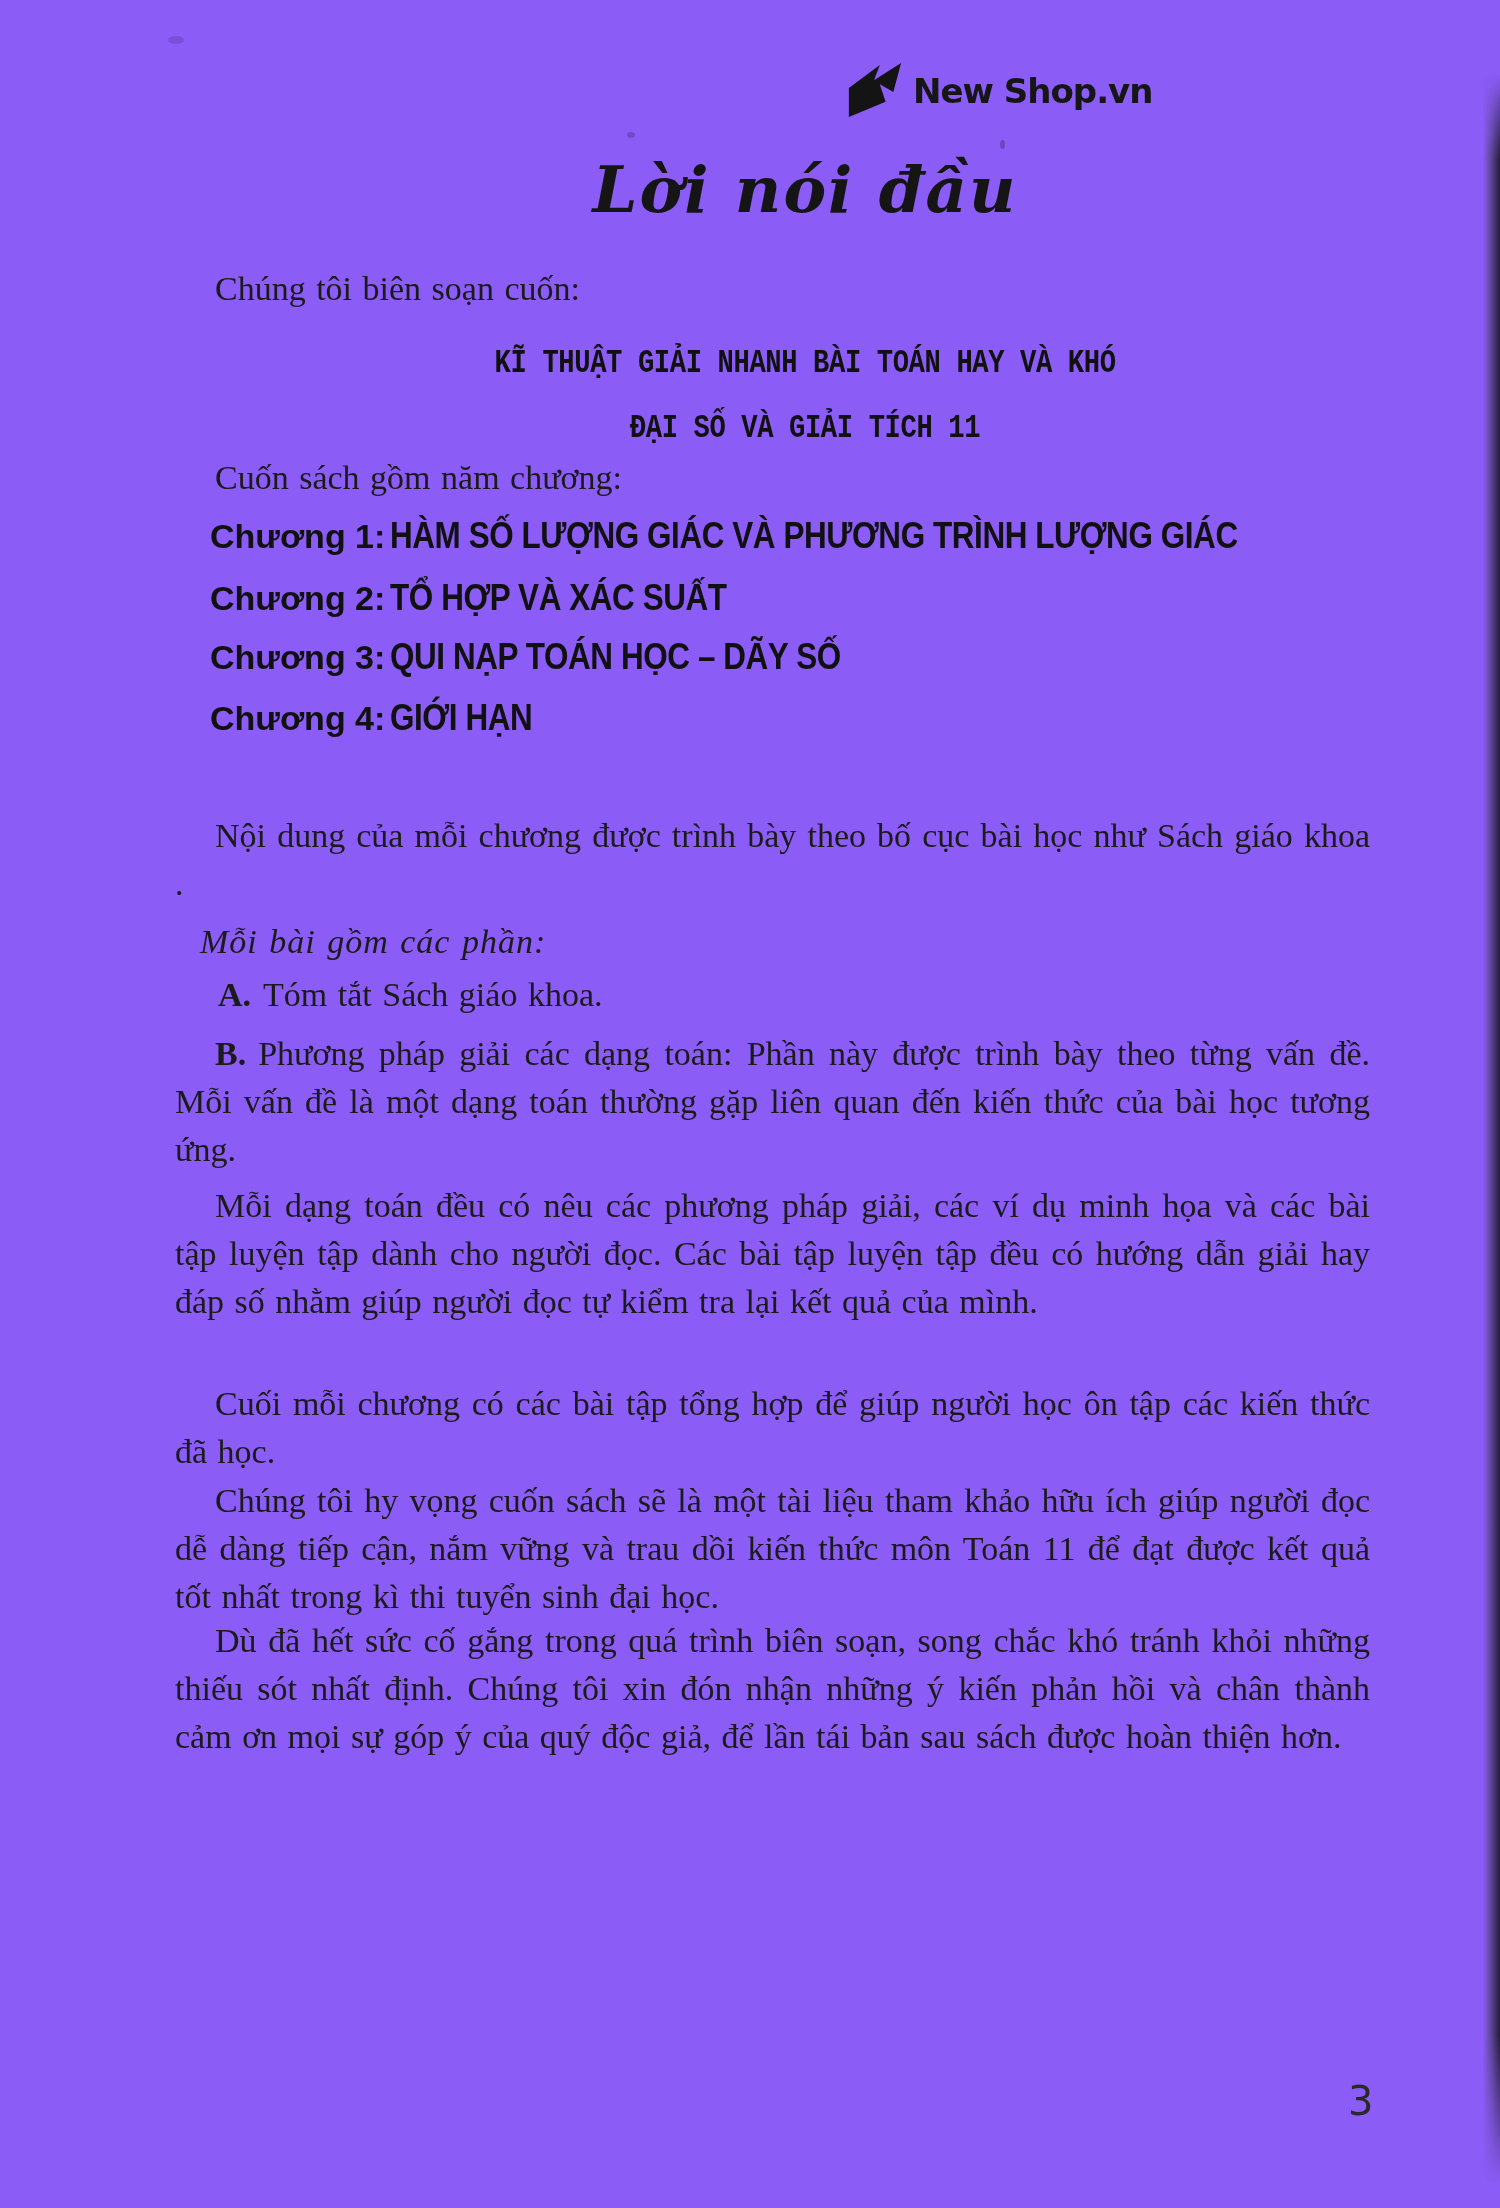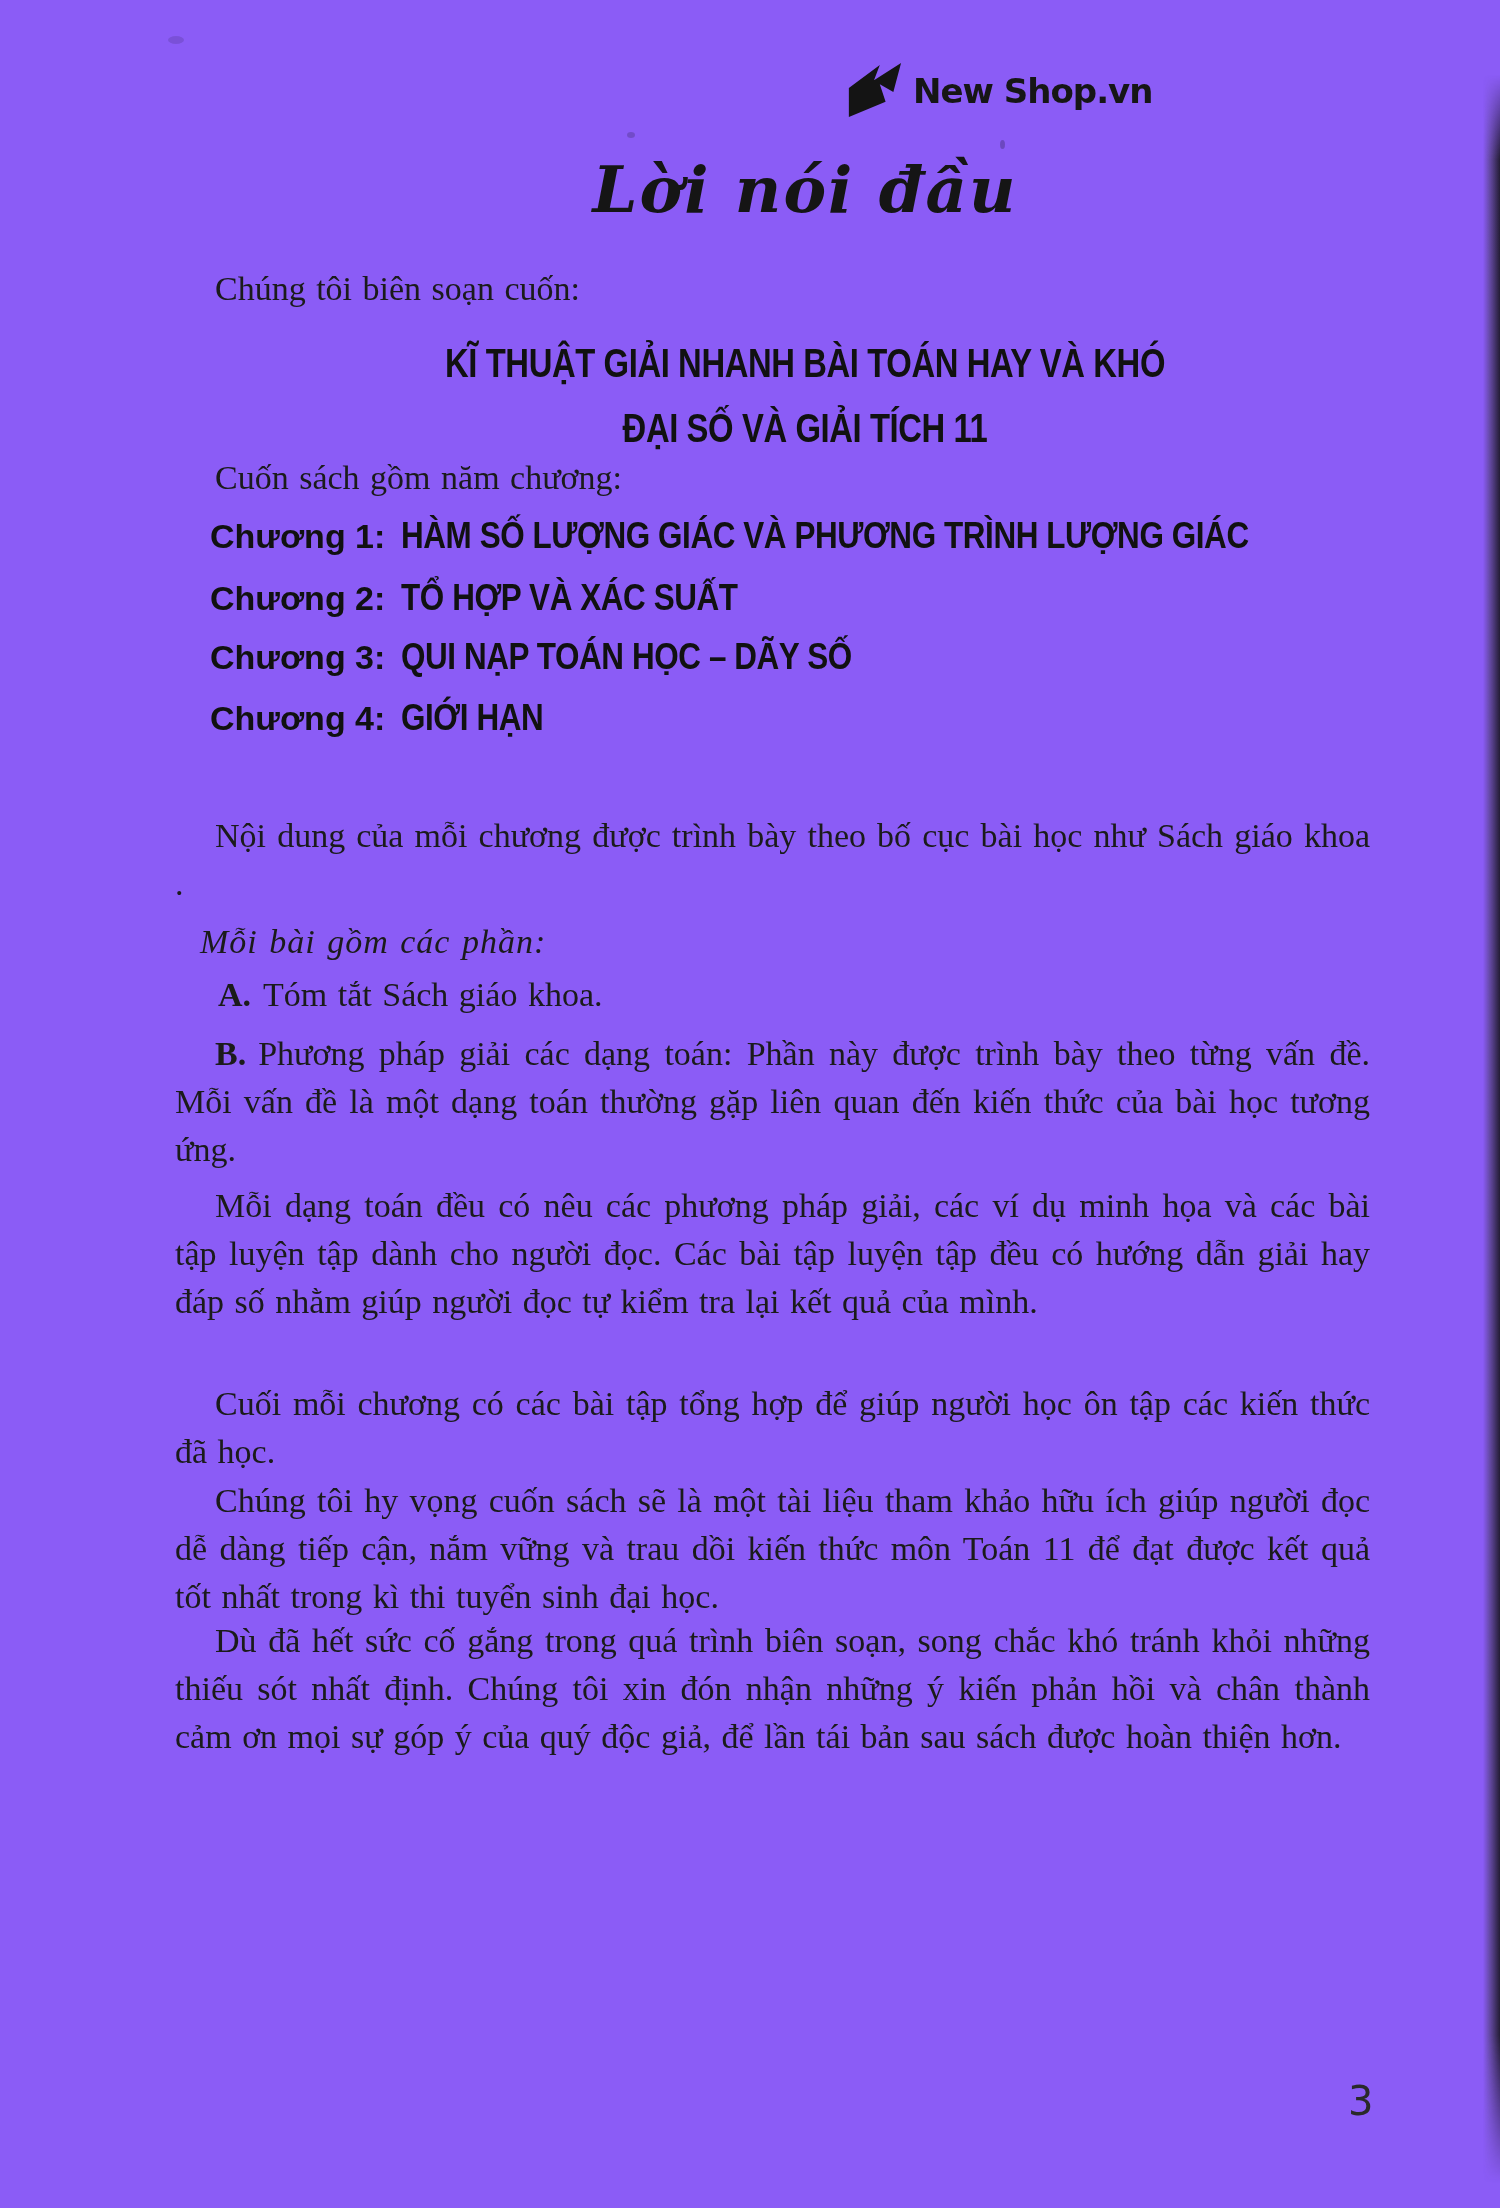--- a/index.html
+++ b/index.html
@@ -37,29 +37,29 @@
     position:absolute;left:175px;width:1195px;
     font-size:34px;line-height:48px;
     text-align:justify;word-spacing:2px;
     color:#1b1b1b;
   }
   .indent{text-indent:40px;}
   .single{width:auto;text-align:left;}
   
   .book-title{
     position:absolute;left:225px;width:1160px;text-align:center;
-    font-family:Liberation Sans, sans-serif;
-    font-weight:bold;font-size:41px;line-height:48px;
+    font-family:Liberation Mono, monospace;
+    font-weight:bold;font-size:34px;line-height:48px;
     white-space:nowrap;color:#111;
   }
   .book-title > span{display:inline-block;transform:scaleX(0.8);transform-origin:50% 50%;letter-spacing:-0.5px;}
   
   .chapter{
     position:absolute;left:210px;
-    display:flex;align-items:baseline;gap:16px;
+    display:flex;align-items:baseline;gap:5px;
     white-space:nowrap;line-height:48px;color:#111;
   }
   .ch-label{
     font-family:"Liberation Sans", sans-serif;
     font-weight:bold;font-size:34px;letter-spacing:0;
   }
   .ch-title{
     font-family:"Liberation Sans", sans-serif;
     font-weight:bold;font-size:37px;
     display:inline-block;transform:scaleX(0.85);transform-origin:0 50%;

